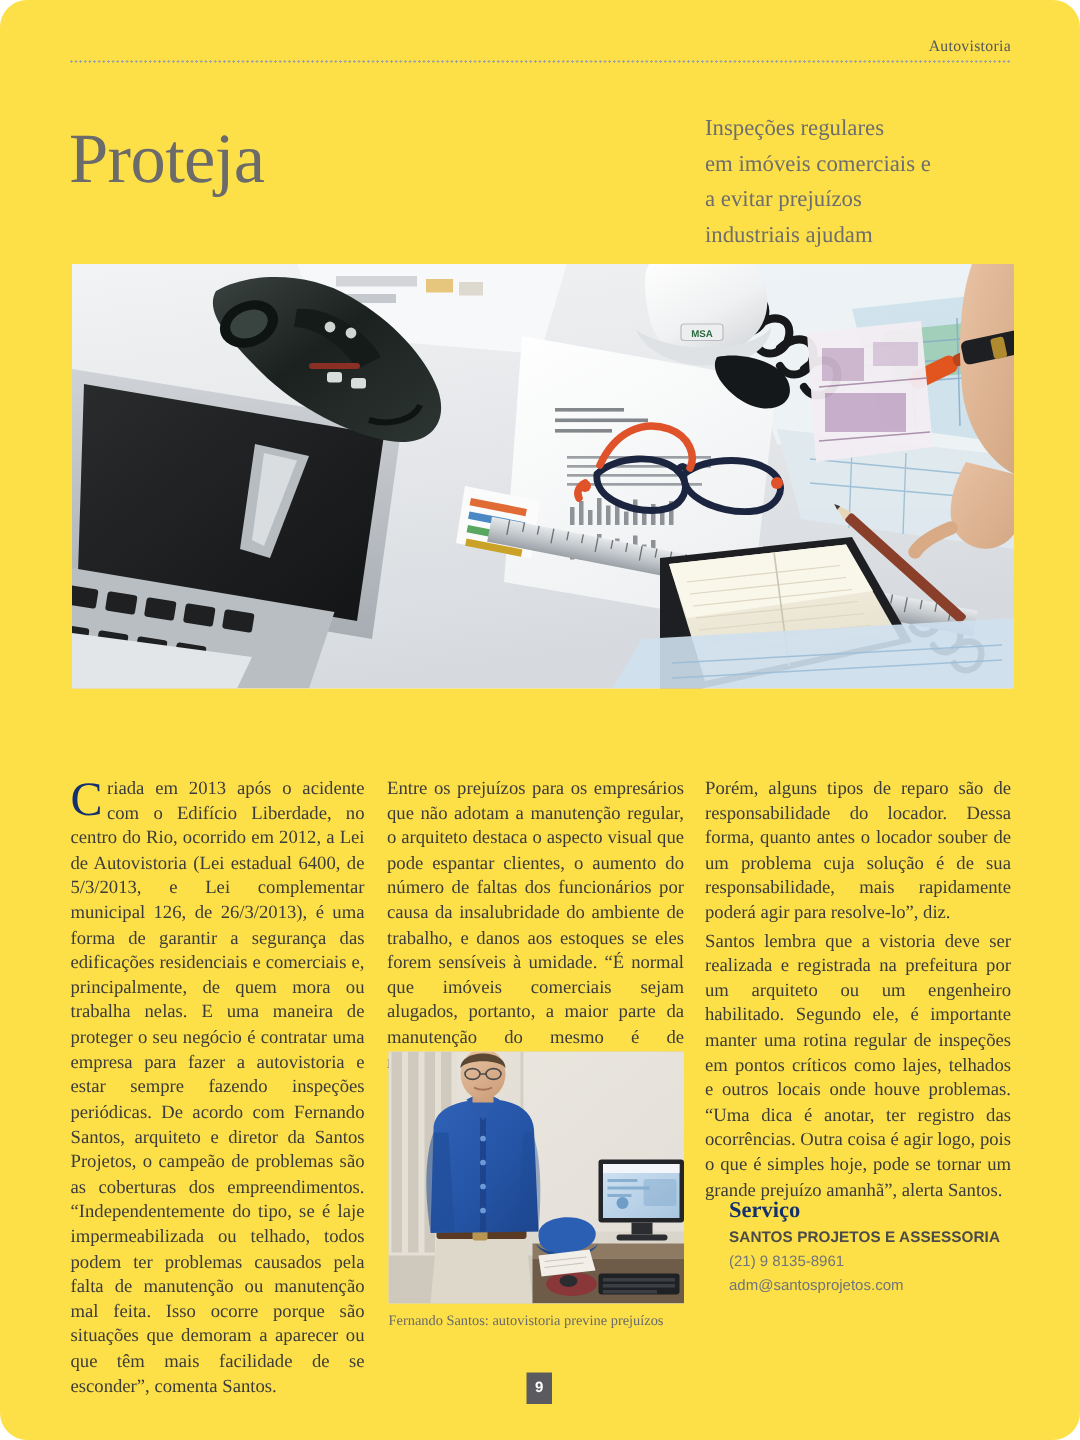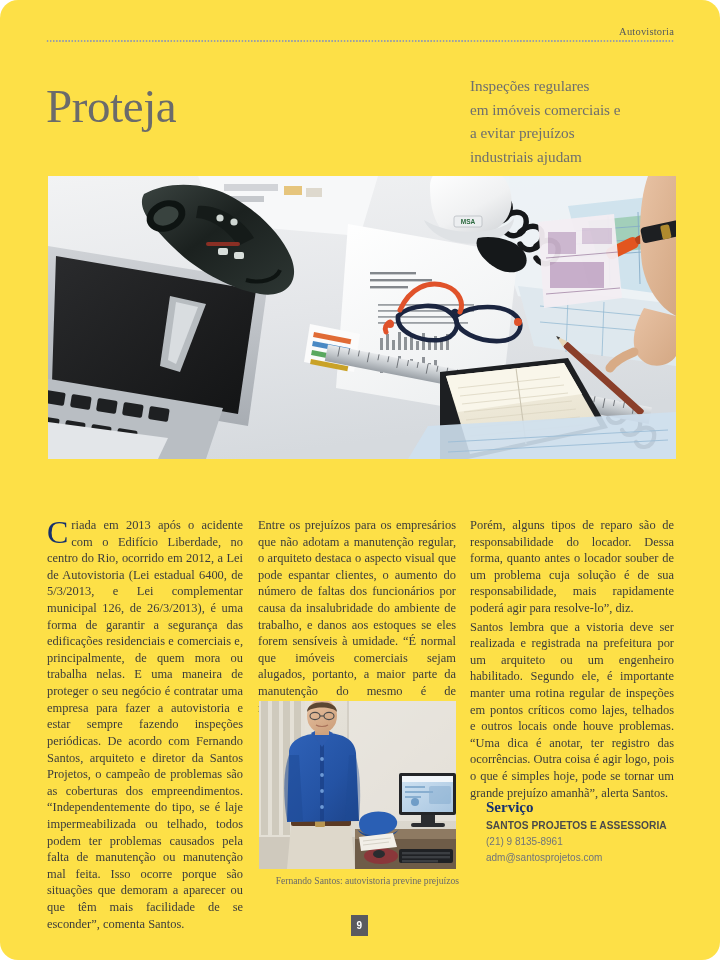--- a/index.html
+++ b/index.html
@@ -134,21 +134,21 @@
   .portrait svg { display: block; width: 100%; height: 100%; }
   .caption {
     position: absolute;
     left: 259px;
     top: 875px;
     width: 200px;
     font-family: "Liberation Serif", "DejaVu Serif", serif;
     font-size: 9.6px;
     line-height: 1.25;
     color: #6a6a6a;
-    text-align: right;
+    text-align: left;
   }
 
   
   .service {
     position: absolute;
     left: 470px;
     top: 798px;
     width: 210px;
     margin-left: 16px;
   }

